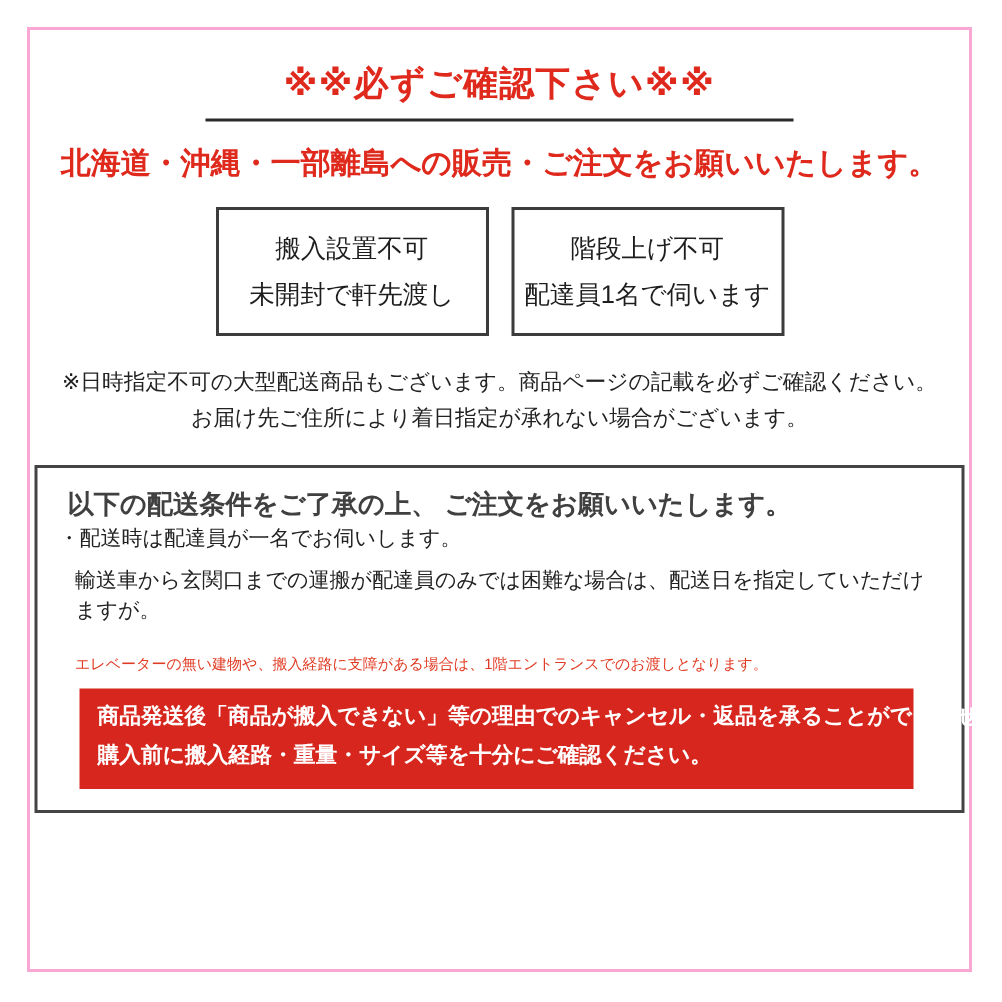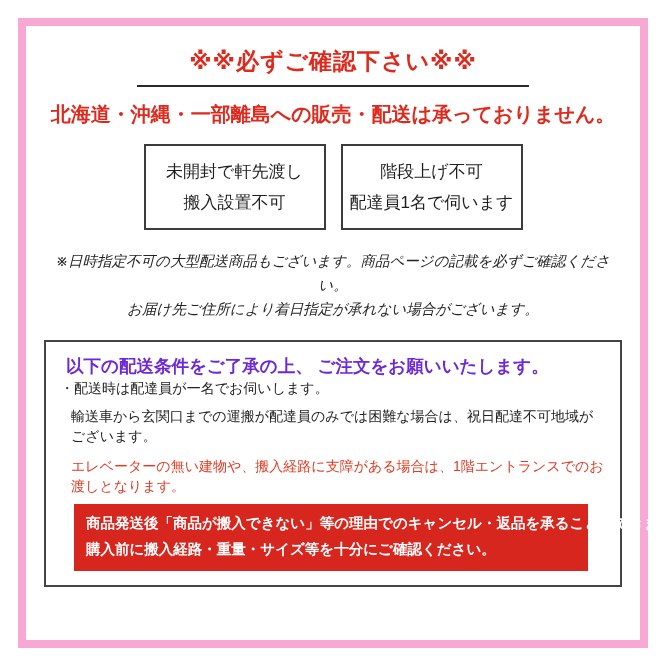--- a/index.html
+++ b/index.html
@@ -8,23 +8,23 @@
     width: 668px; height: 668px;
     background: #ffffff;
     font-family: "Liberation Sans", "DejaVu Sans", sans-serif;
     color: #1e1e1e;
     position: relative;
   }
   .frame {
     position: absolute;
     left: 18px; top: 18px;
     width: 630px; height: 630px;
-    border: 8px solid #f9a8d4;
+    border: 2px solid #f9a8d4;
     background: #ffffff;
-    padding: 0 18px;
+    padding: 0 3px;
   }
   .notice {
     margin-top: 20px;
     text-align: center;
     color: #df291d;
     font-size: 23px;
     font-weight: bold;
     letter-spacing: 1px;
   }
   .title-wrap { text-align: center; margin-top: 8px; }
@@ -67,51 +67,50 @@
     font-size: 17px;
     color: #1e1e1e;
     background: #ffffff;
   }
   .note {
     margin-top: 20px;
     text-align: center;
     font-size: 14.5px;
     line-height: 1.65;
     color: #222222;
-    font-style: italic;
   }
   .terms-box {
     margin-top: 18px;
     border: 2px solid #444444;
     padding: 10px 14px 14px 14px;
     background: #ffffff;
   }
   .terms-heading {
     font-size: 17.5px;
     font-weight: bold;
-    color: #6d28d9;
+    color: #404040;
     padding-left: 6px;
     margin-top: 2px;
   }
   .bullet-line {
     font-size: 14px;
     line-height: 1.45;
     color: #222222;
   }
   .bullet-cont {
     font-size: 14px;
     line-height: 1.45;
     margin-top: 8px;
     padding-left: 11px;
     color: #222222;
   }
   .red-line {
-    font-size: 14px;
+    font-size: 10px;
     line-height: 1.45;
-    margin-top: 9px;
+    margin-top: 20px;
     padding-left: 11px;
     color: #e13a22;
   }
   .highlight-box {
     margin: 8px 18px 0 14px;
     background: #d7261d;
     color: #ffffff;
     font-weight: bold;
     font-size: 14.5px;
     line-height: 1.75;
@@ -123,43 +122,43 @@
 <body>
 
 <div class="frame">
 
   <div class="notice">※※必ずご確認下さい※※</div>
 
   <div class="title-wrap">
     <div class="title-underline"></div>
   </div>
 
-  <div class="subtitle">北海道・沖縄・一部離島への販売・配送は承っておりません。</div>
+  <div class="subtitle">北海道・沖縄・一部離島への販売・ご注文をお願いいたします。</div>
 
   <div class="boxes-row">
     <div class="cond-box">
+      <div>搬入設置不可</div>
       <div>未開封で軒先渡し</div>
-      <div>搬入設置不可</div>
     </div>
     <div class="cond-box">
       <div>階段上げ不可</div>
       <div>配達員1名で伺います</div>
     </div>
   </div>
 
   <div class="note">
     <div>※日時指定不可の大型配送商品もございます。商品ページの記載を必ずご確認ください。</div>
     <div>お届け先ご住所により着日指定が承れない場合がございます。</div>
   </div>
 
   <div class="terms-box">
     <div class="terms-heading">以下の配送条件をご了承の上、 ご注文をお願いいたします。</div>
 
     <div class="bullet-line">・配送時は配達員が一名でお伺いします。</div>
-    <div class="bullet-cont">輸送車から玄関口までの運搬が配達員のみでは困難な場合は、祝日配達不可地域がございます。</div>
+    <div class="bullet-cont">輸送車から玄関口までの運搬が配達員のみでは困難な場合は、配送日を指定していただけますが。</div>
     <div class="red-line">エレベーターの無い建物や、搬入経路に支障がある場合は、1階エントランスでのお渡しとなります。</div>
 
     <div class="highlight-box">
       <div>商品発送後「商品が搬入できない」等の理由でのキャンセル・返品を承ることができません。</div>
       <div>購入前に搬入経路・重量・サイズ等を十分にご確認ください。</div>
     </div>
 
 
   </div>
 

